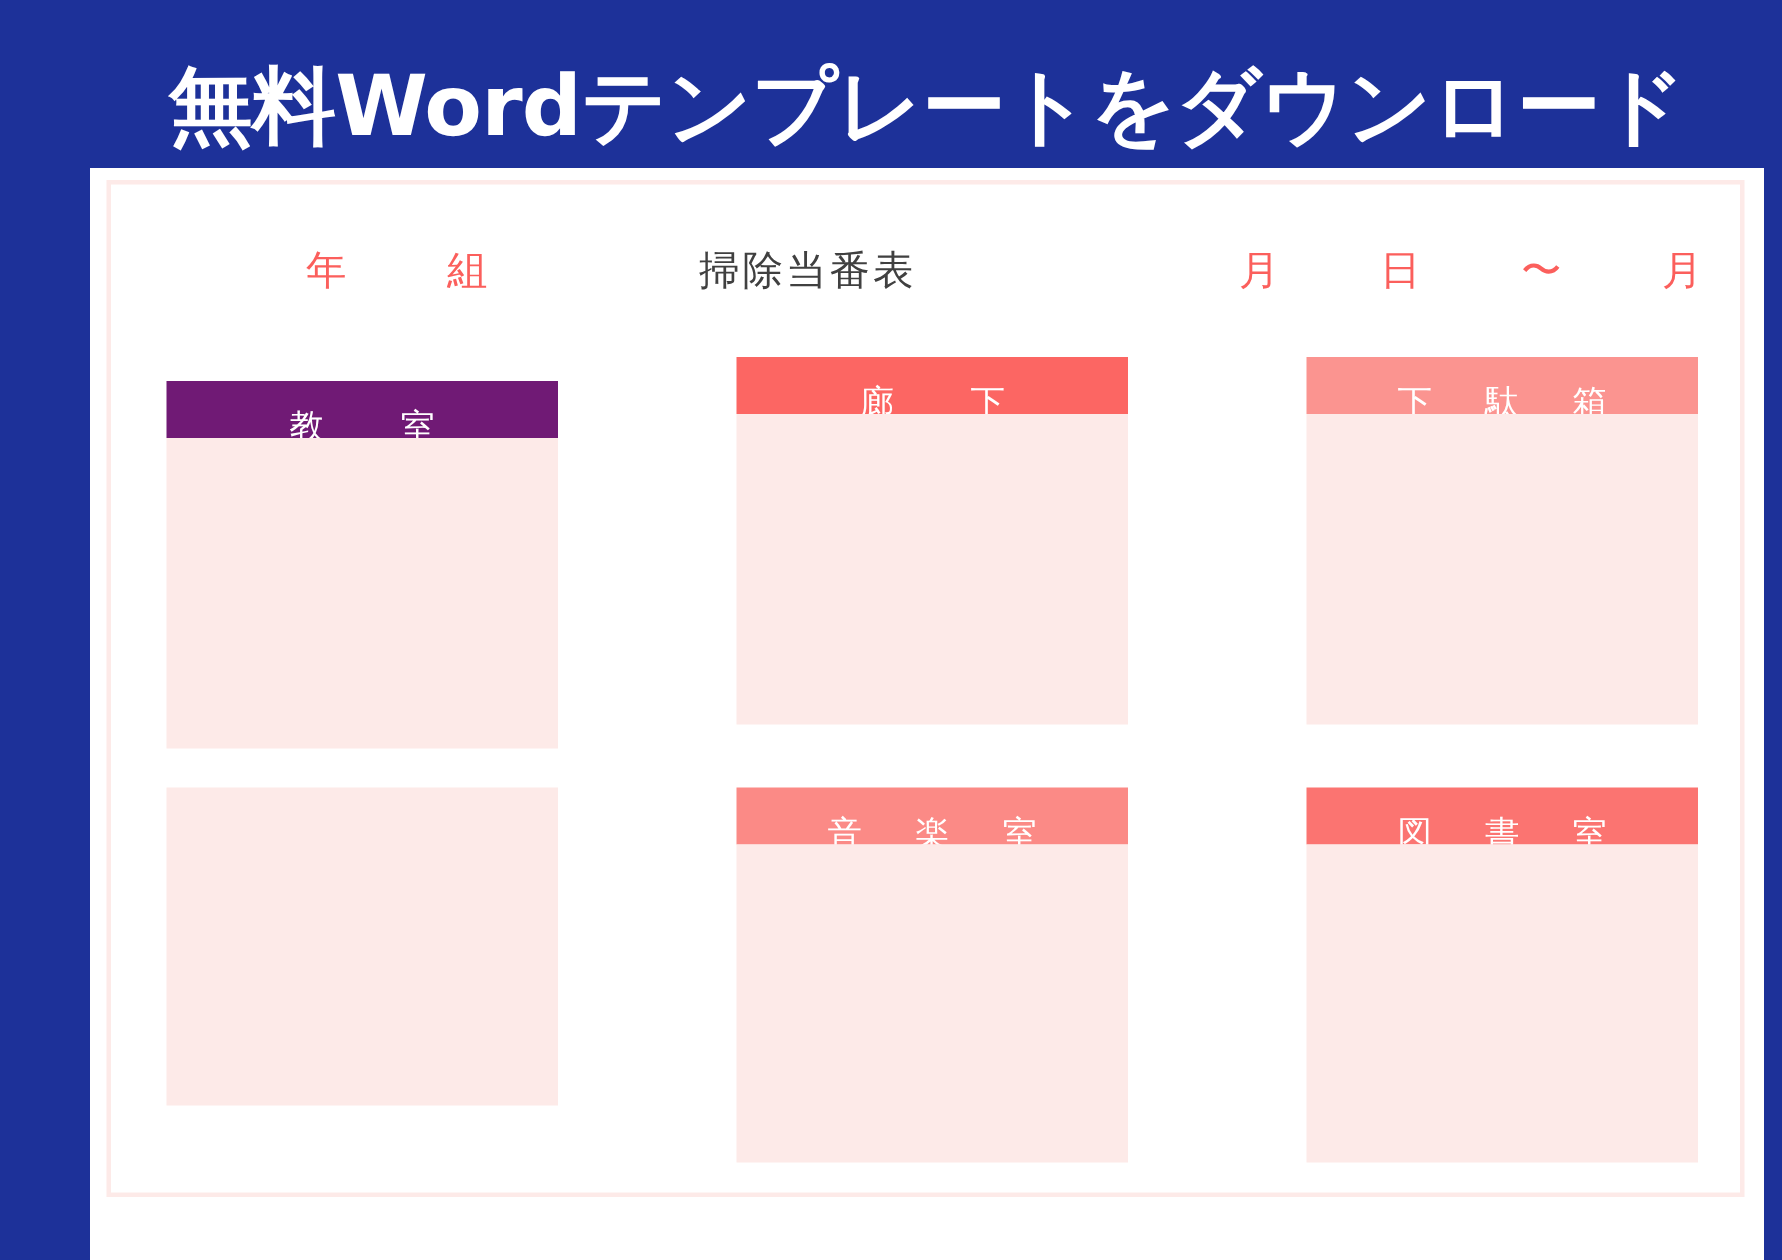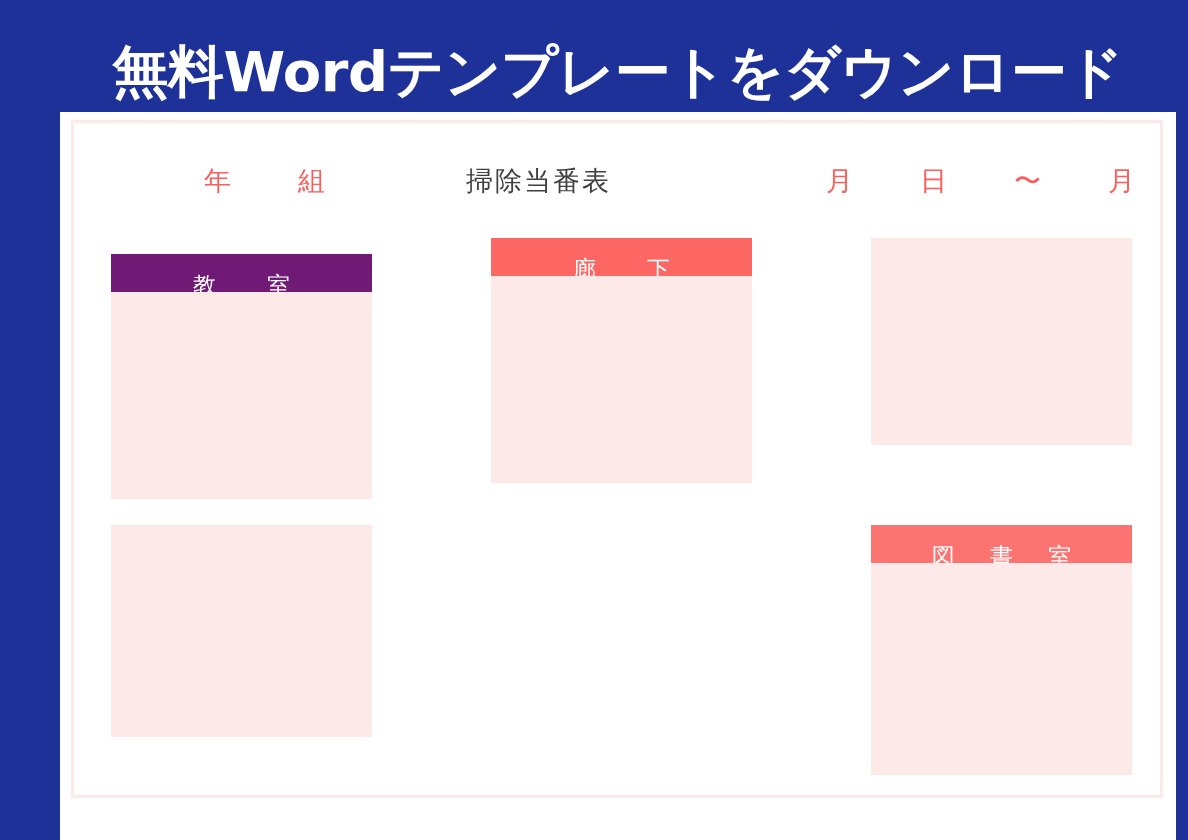--- a/index.html
+++ b/index.html
@@ -155,27 +155,32 @@
           <div class="card-title" style="background: #701a75; margin-top: 16px;">教　室</div>
           <div class="card-body" style="background: rgb(253, 234, 232);"></div>
         </div>
 
         <div class="card row-0 col-1">
           <div class="card-title" style="background: rgb(252, 102, 99); text-align: center;">廊　下</div>
           <div class="card-body" style="background: rgb(253, 234, 232);"></div>
         </div>
 
         <div class="card row-0 col-2">
+          <div class="card-title" style="background: rgb(251, 148, 144);">下 駄 箱</div>
           <div class="card-body" style="background: rgb(253, 234, 232);"></div>
         </div>
 
         <div class="card row-1 col-0">
           <div class="card-body" style="background: rgb(253, 234, 232);"></div>
         </div>
 
+        <div class="card row-1 col-1">
+          <div class="card-title" style="background: rgb(251, 138, 134);">音 楽 室</div>
+          <div class="card-body" style="background: rgb(253, 234, 232);"></div>
+        </div>
 
         <div class="card row-1 col-2">
           <div class="card-title" style="background: rgb(251, 116, 113);">図 書 室</div>
           <div class="card-body" style="background: rgb(253, 234, 232);"></div>
         </div>
 
       </div>
     </div>
   </div>
 

